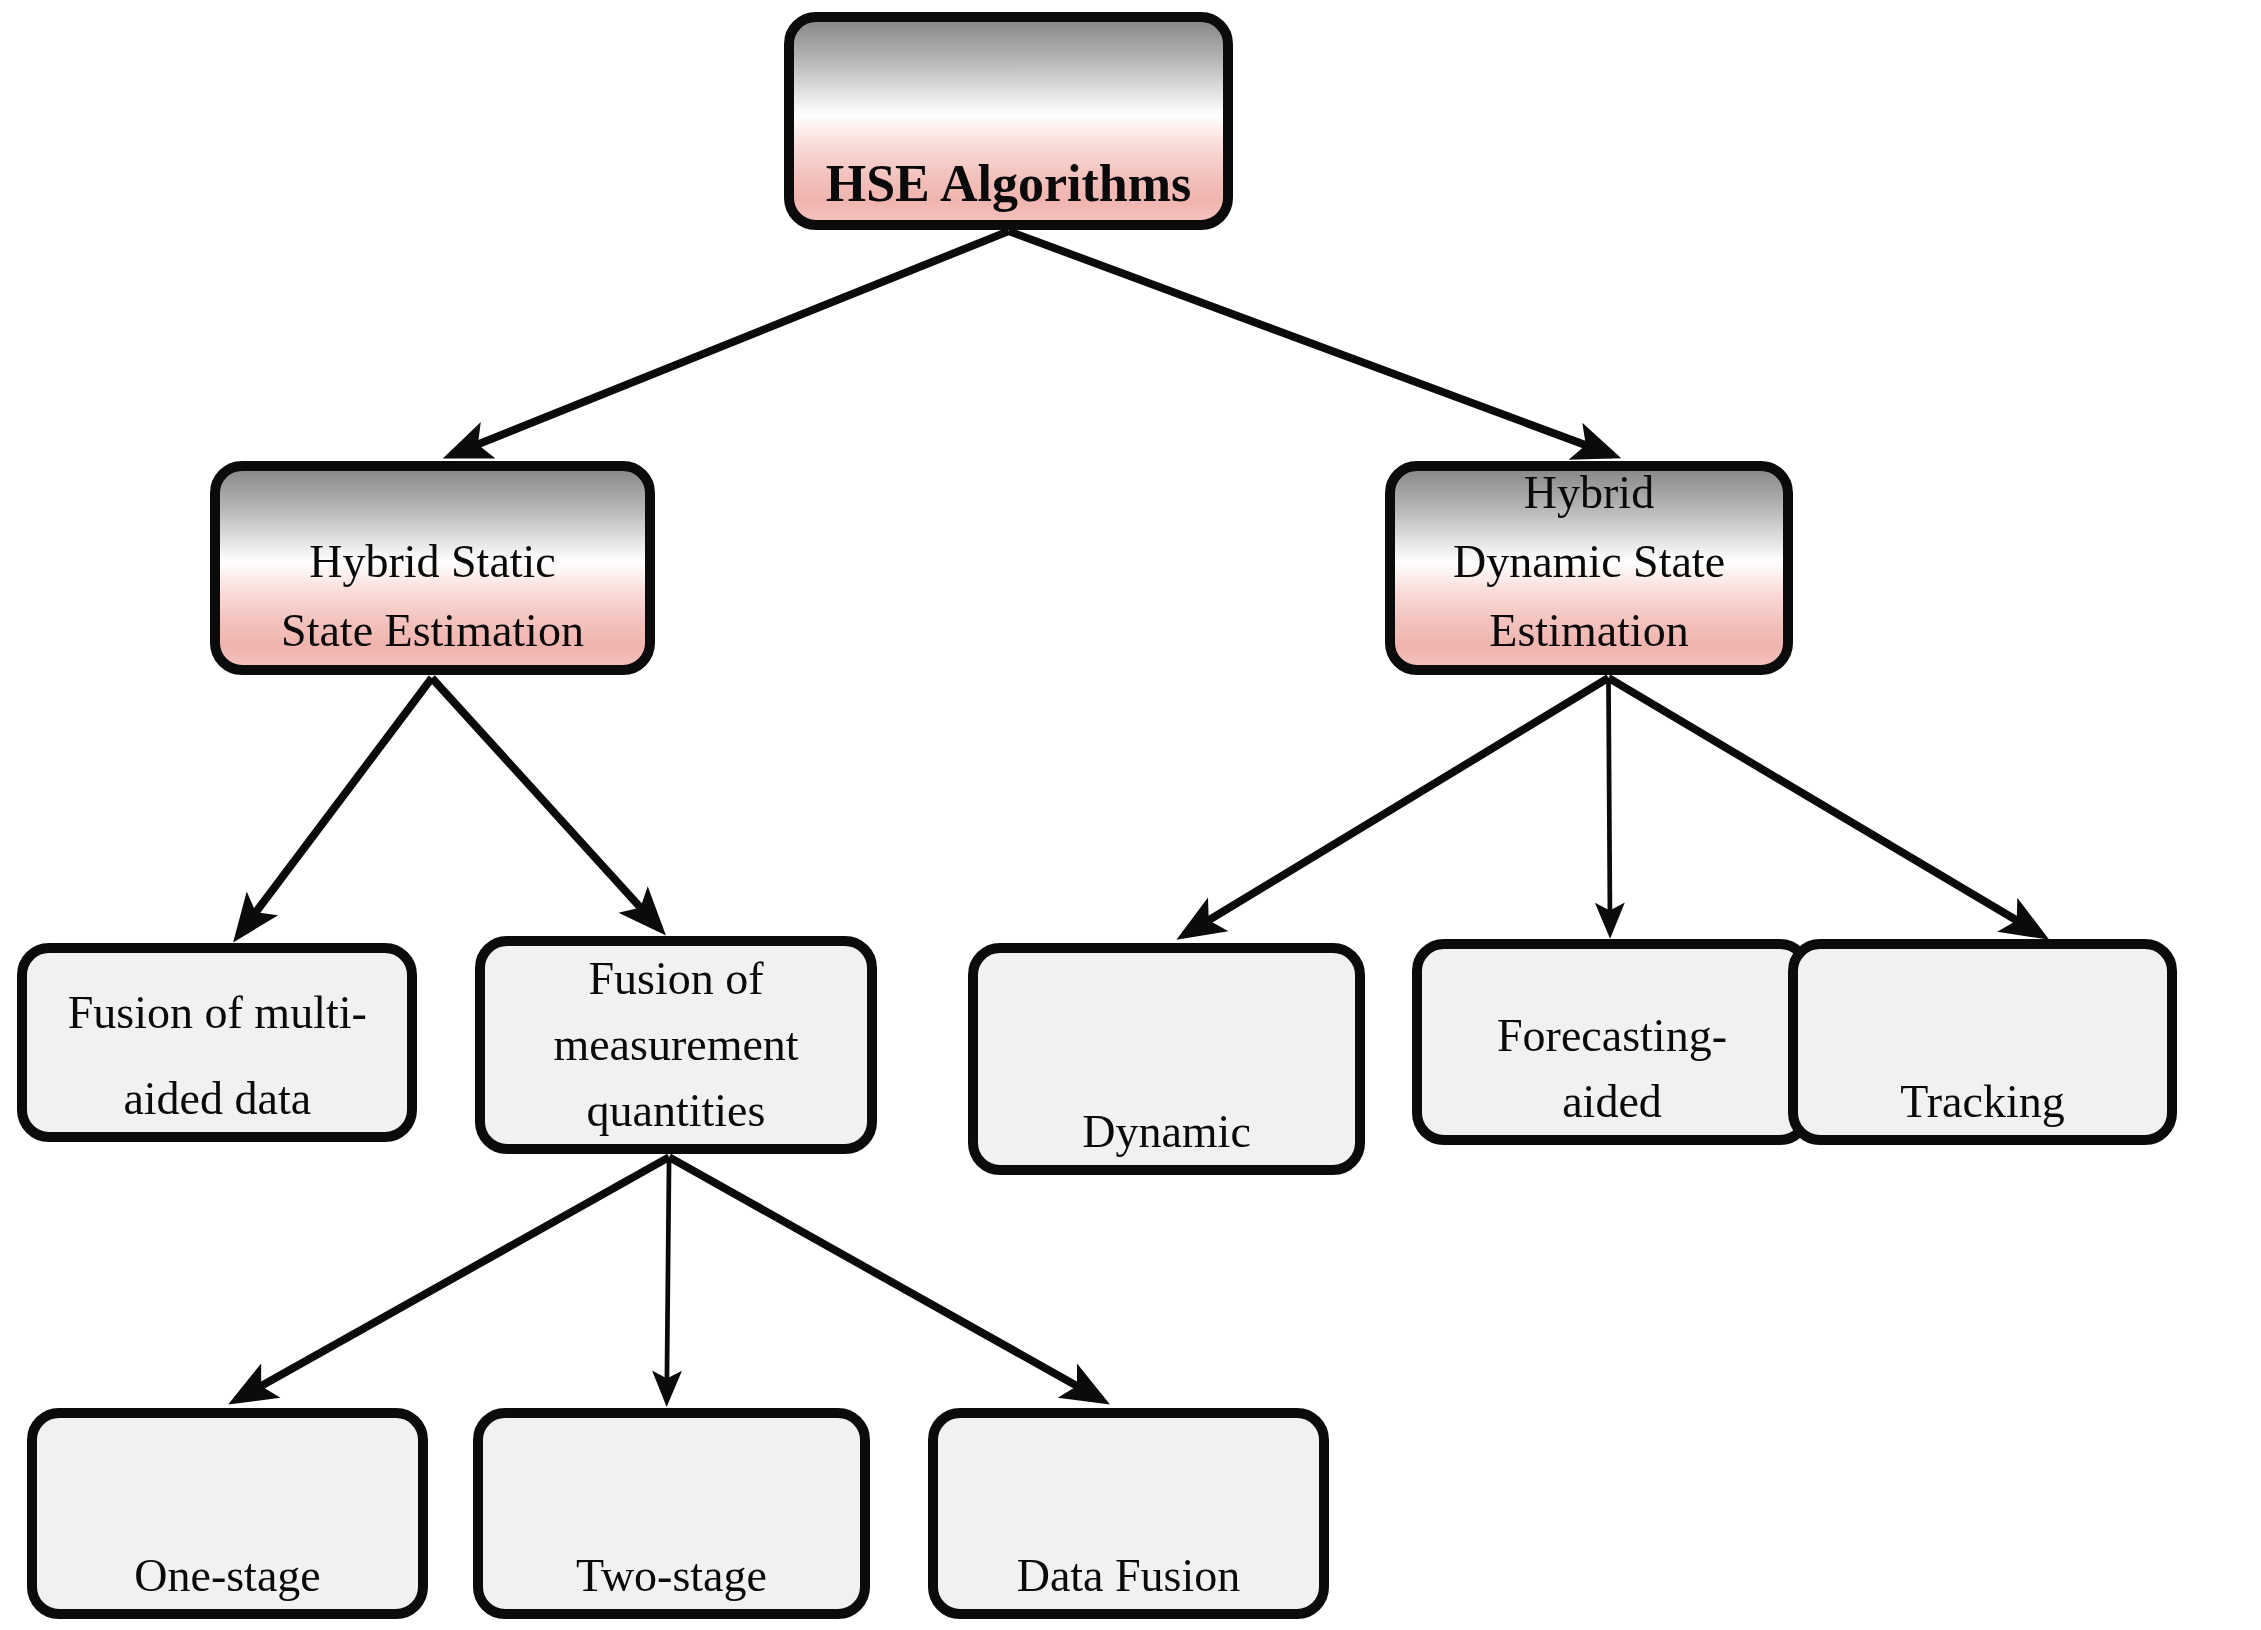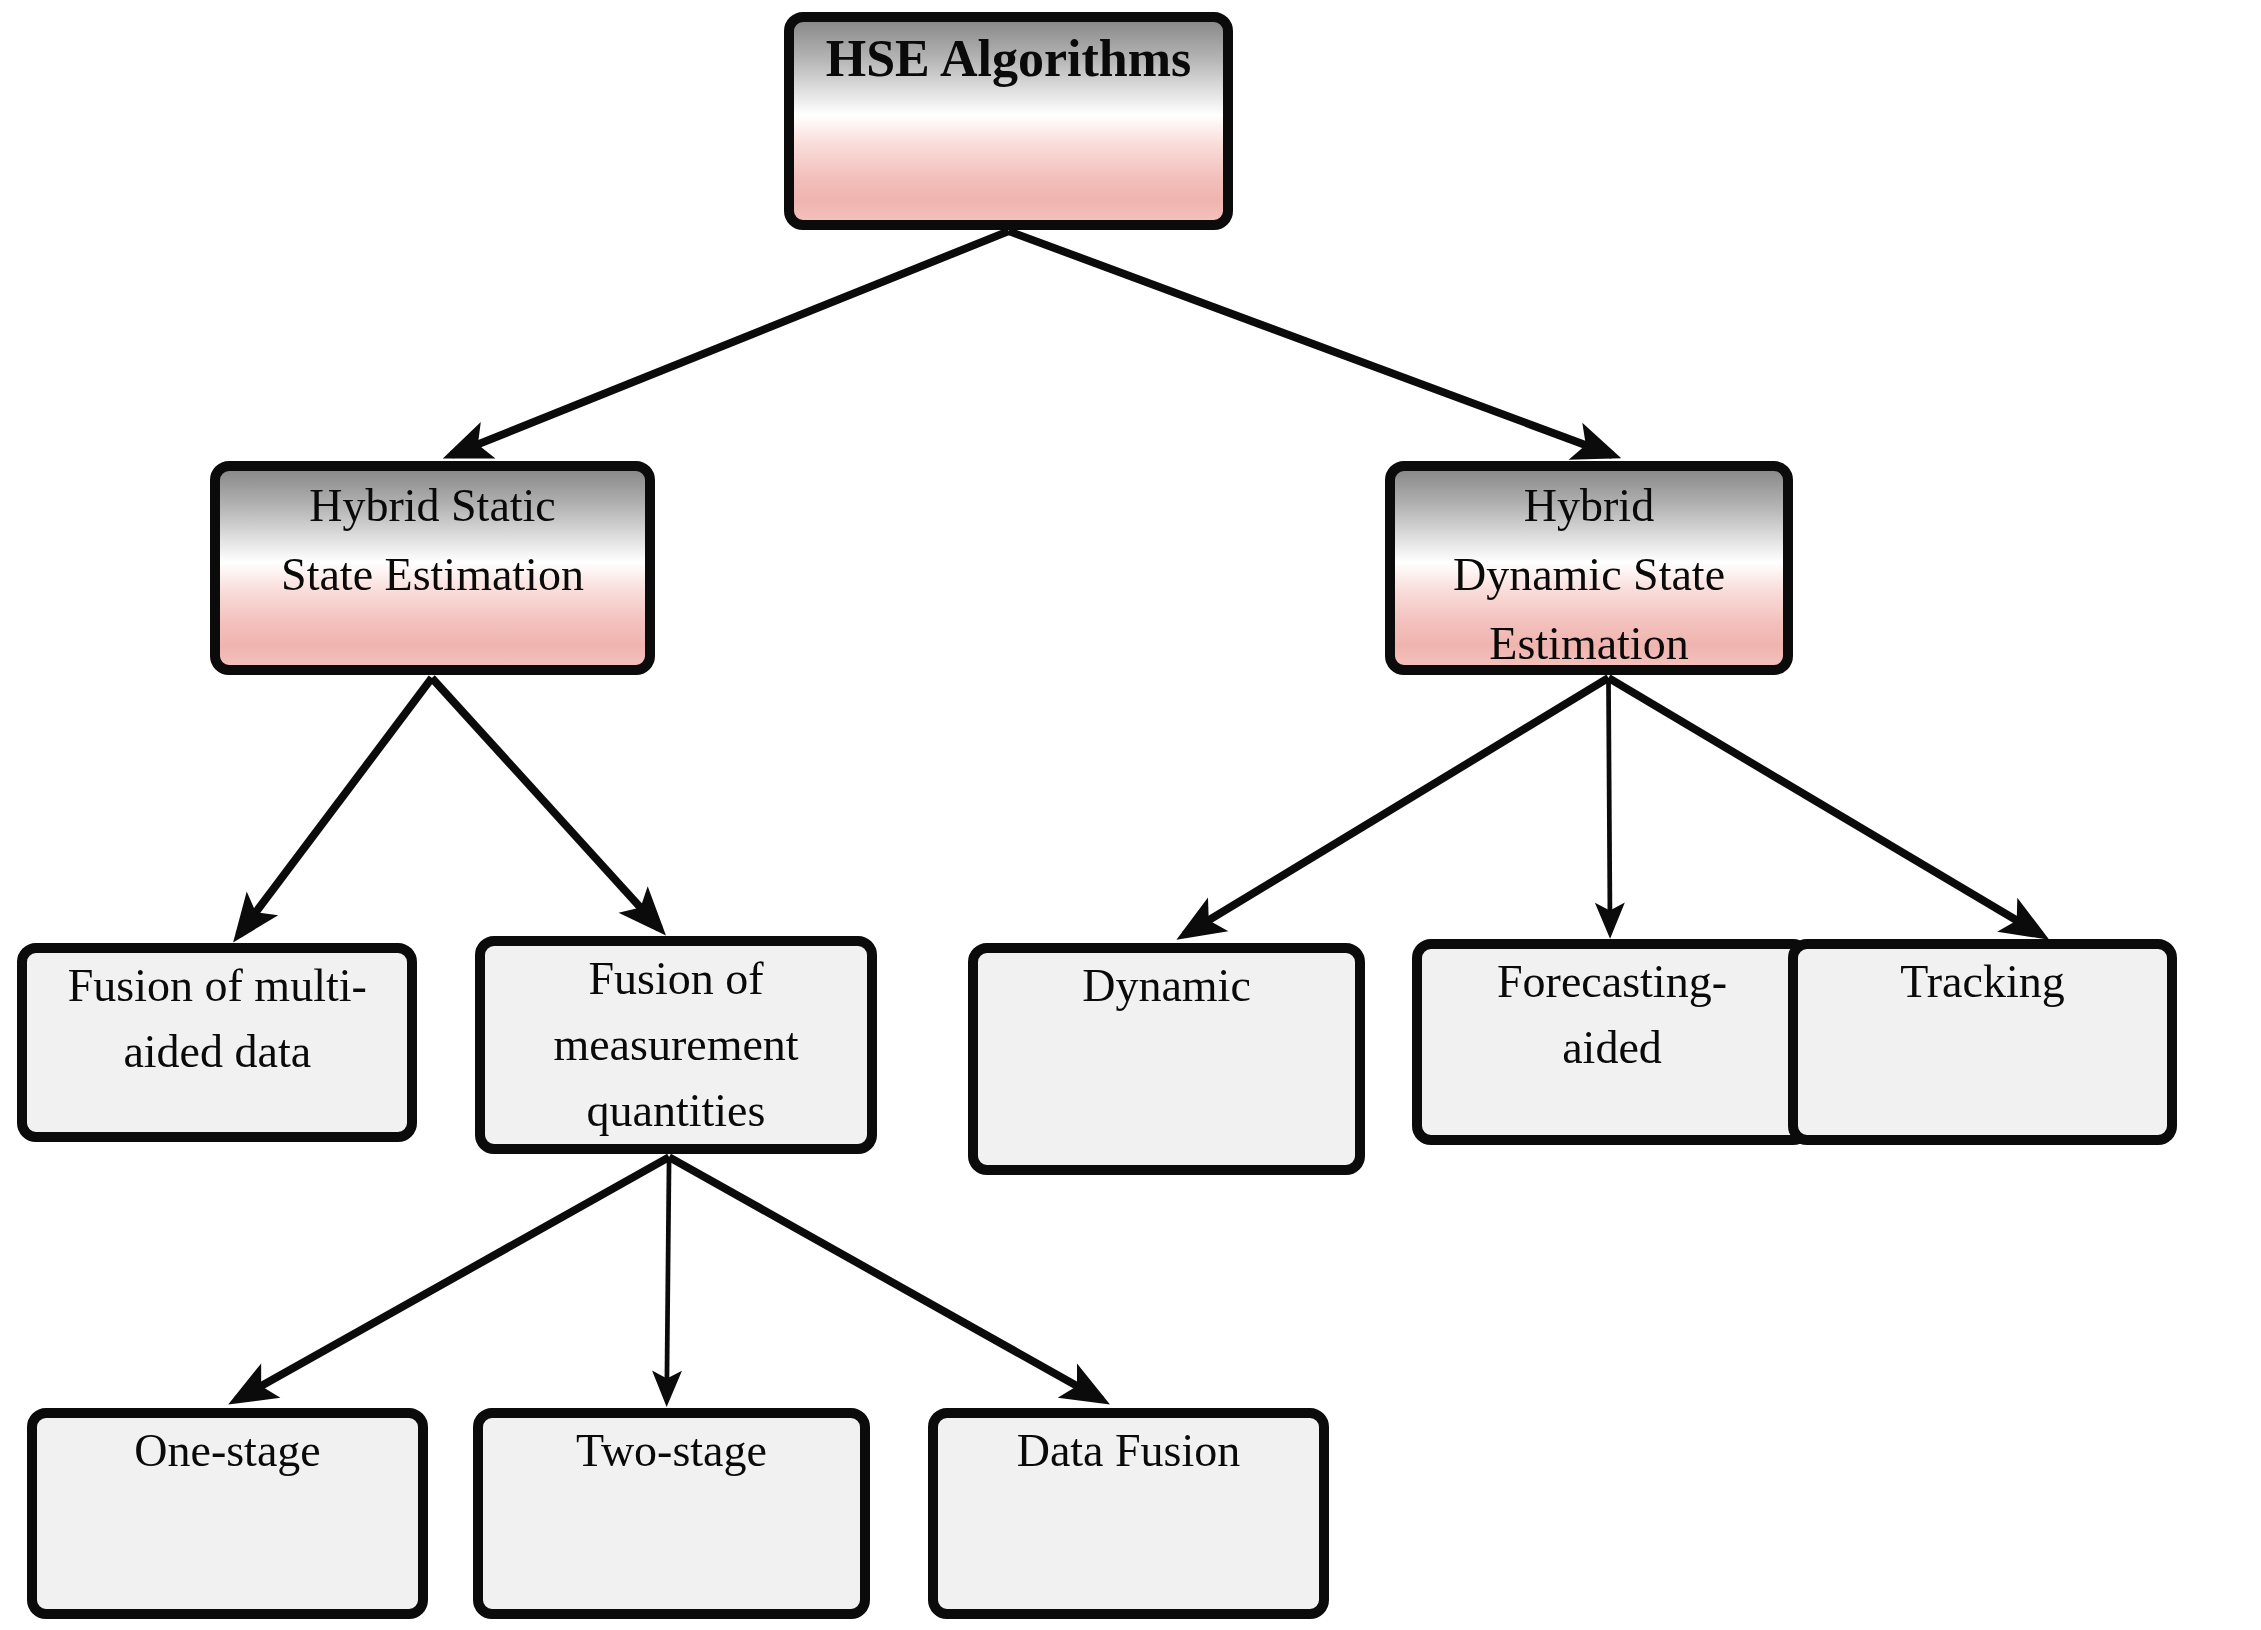--- a/index.html
+++ b/index.html
@@ -18,25 +18,25 @@
     width:2261px;height:1631px;
     background:var(--background);
     overflow:hidden;
     font-family:"Liberation Serif","DejaVu Serif",serif;
     color:var(--text);
   }
   .node{
     position:absolute;
     box-sizing:border-box;
     border:10.2px solid var(--border);
-    border-radius:19px;
+    border-radius:32px;
     display:flex;
     flex-direction:column;
     align-items:center;
-    justify-content:flex-start;
+    justify-content:flex-end;
     text-align:center;
     z-index:1;
   }
   .node .line{display:block;white-space:nowrap;}
   .grad{
     background:linear-gradient(180deg,
       var(--gradient-top) 0%,
       #b3b3b3 18%,
       #e3e3e3 36%,
       var(--gradient-mid) 47%,
@@ -69,21 +69,21 @@
     <span class="line">Hybrid Static</span>
     <span class="line">State Estimation</span>
   </div>
 
   <div class="node grad lvl2" style="left:1385px;top:461px;width:408px;height:214px;">
     <span class="line">Hybrid</span>
     <span class="line">Dynamic State</span>
     <span class="line">Estimation</span>
   </div>
 
-  <div class="node leaf lvl3" style="left:17.3px;top:943px;width:400px;height:199px;">
+  <div class="node leaf lvl3" style="left:17.3px;top:943px;width:400px;height:199px;gap:20px;">
     <span class="line">Fusion of multi-</span>
     <span class="line">aided data</span>
   </div>
 
   <div class="node leaf lvl3" style="left:475px;top:936px;width:402px;height:218px;">
     <span class="line">Fusion of</span>
     <span class="line">measurement</span>
     <span class="line">quantities</span>
   </div>
 

